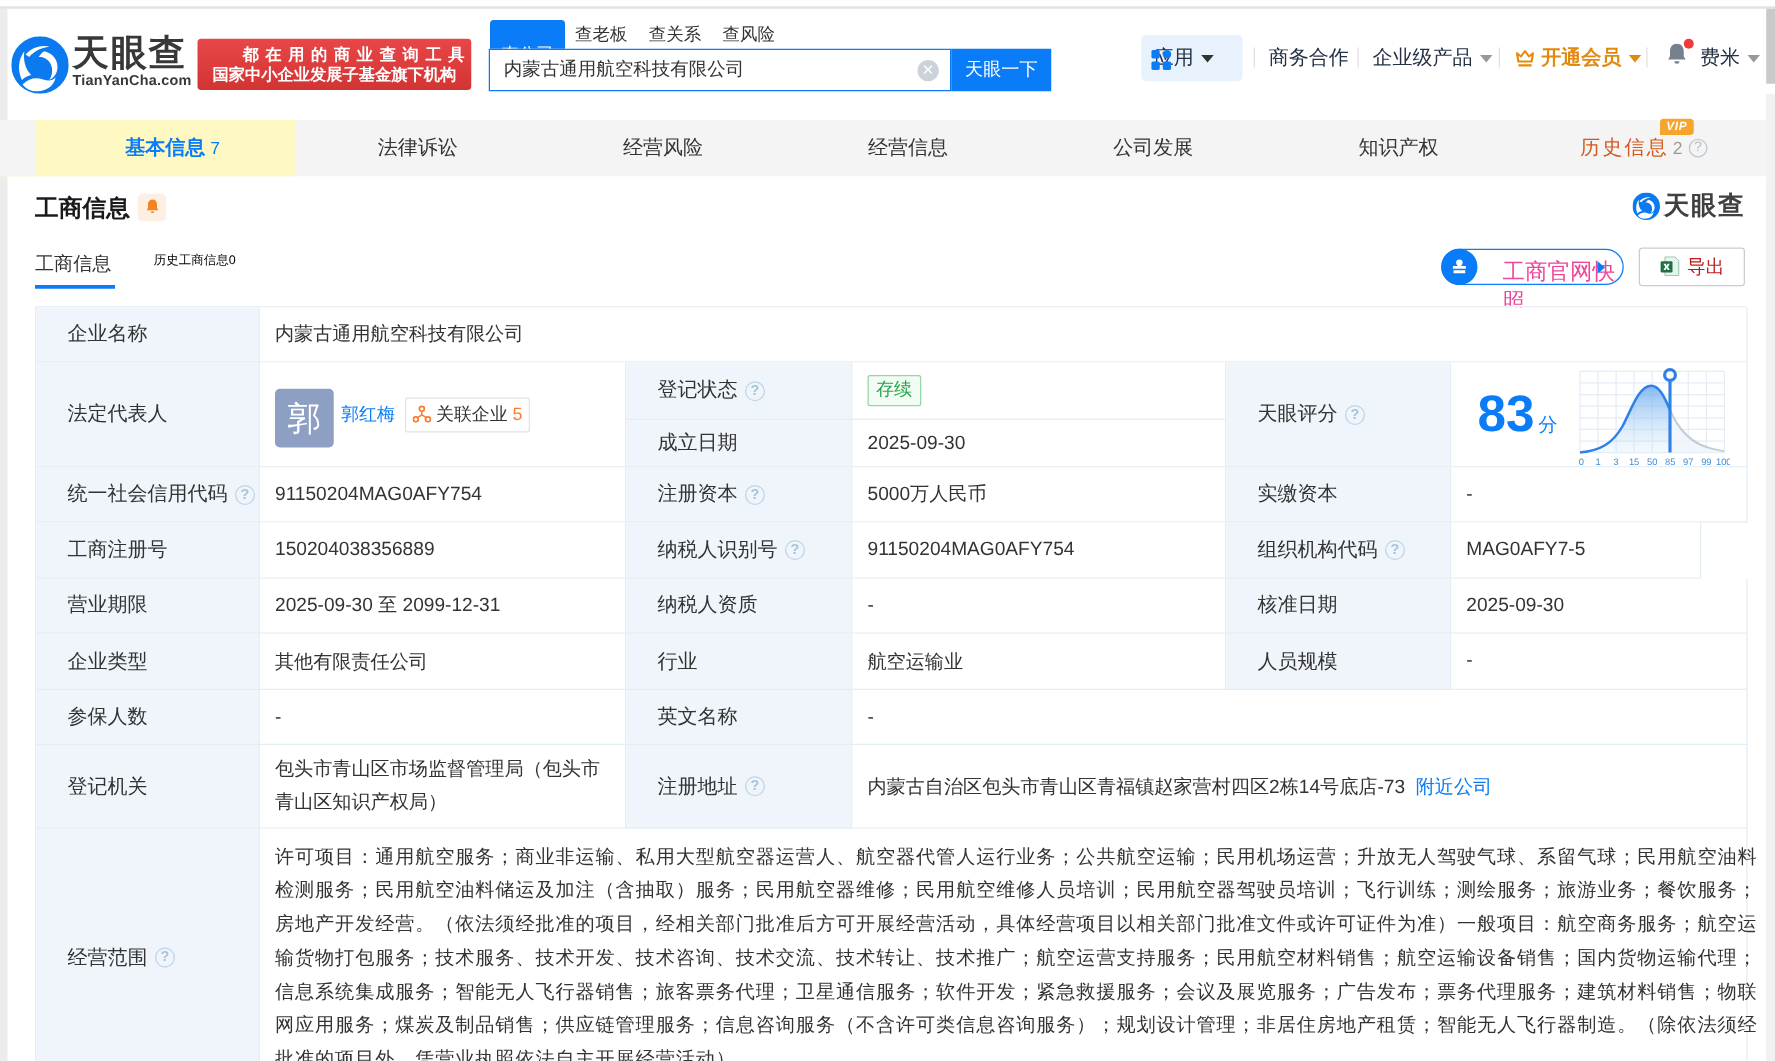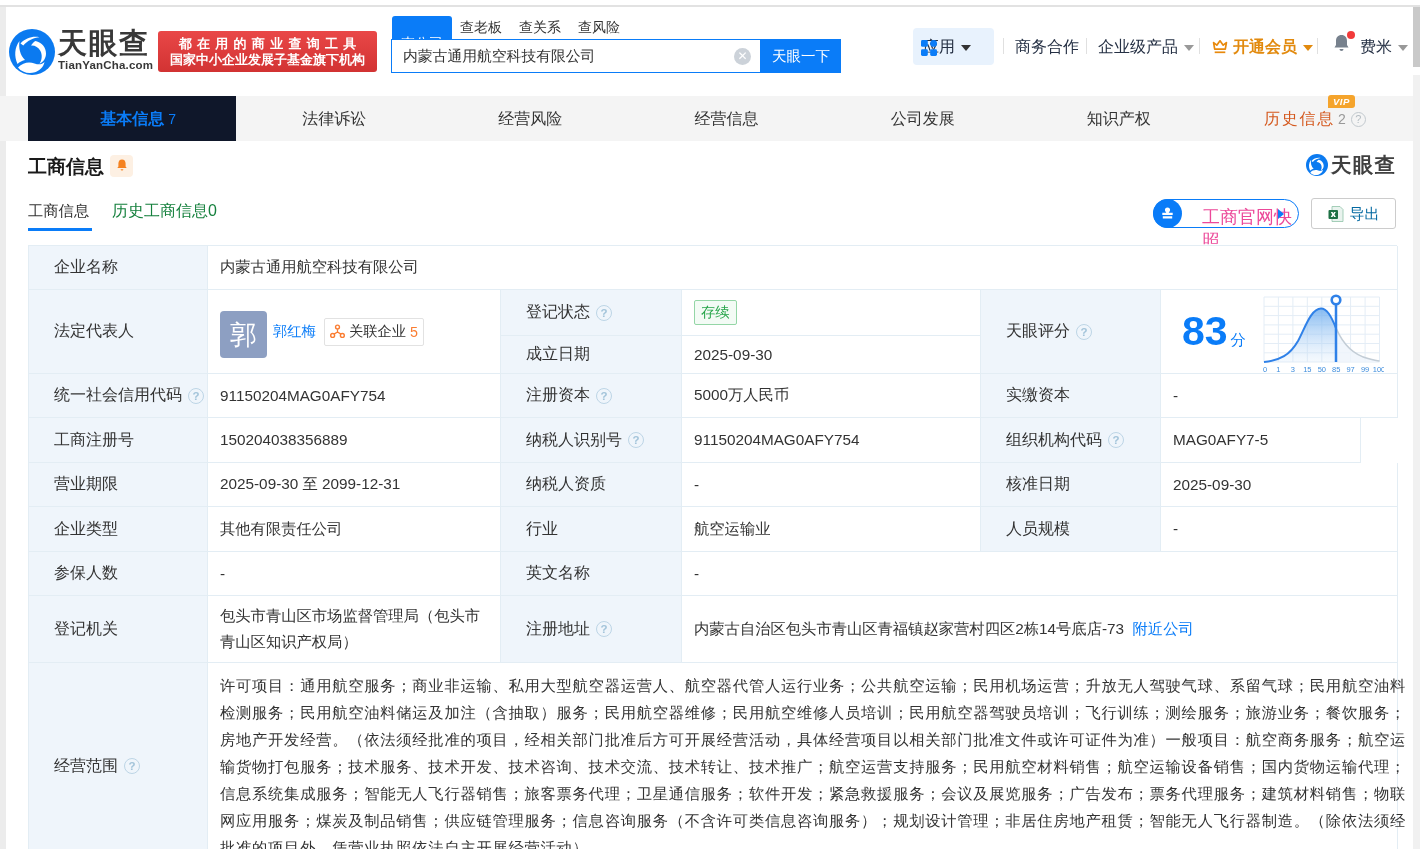--- a/index.html
+++ b/index.html
@@ -12,61 +12,61 @@
 #leftstrip { left:0; top:7px; width:6px; height:842px; background:#ececec; }
 #rightstrip { left:1413px; top:75px; width:7px; height:774px; background:#f1f1f1; }
 #scrollthumb { left:1413px; top:7px; width:7px; height:60px; background:#c9c9c9; }
 
 
 #hdr { left:6px; top:7px; width:1407px; height:89px; background:#fff; }
 
 #logotxt { left:58px; top:28px; font-size:29px; font-weight:bold; color:#383838; letter-spacing:1.5px; line-height:30px; }
 #logosub { left:58px; top:60px; font-size:11.5px; font-weight:bold; color:#383838; letter-spacing:0.2px; line-height:11px; }
 #redbox { left:158px; top:31px; width:219px; height:41px; background:linear-gradient(180deg,#e94747,#d23333); border-radius:3px; color:#fff; text-align:center; }
-#redbox .l1 { margin-top:5px; font-size:13px; font-weight:bold; letter-spacing:5.3px; line-height:15.5px; white-space:nowrap; text-indent:5.3px; }
+#redbox .l1 { margin-top:5px; font-size:13px; font-weight:bold; letter-spacing:5.3px; line-height:15.5px; white-space:nowrap; text-indent:5.3px;text-align:right; }
 #redbox .l2 { font-size:13px; font-weight:bold; letter-spacing:0; line-height:15.5px; white-space:nowrap; }
 
 #stabs { left:392px; top:16px; height:23px; }
 .stab { float:left; font-size:14px; color:#333; line-height:23px; margin-right:17px; }
 .stab.act { background:#0a7cf8; color:#fff; padding:16px 9px; margin-right:8px; border-radius:3px 3px 0 0; }
 #sinput { left:391px; top:39px; width:370px; height:34px; border:1px solid #0a7cf8; background:#fff; font-size:14.8px; color:#333; line-height:33px; padding-left:11px; }
 #sclear { left:734px; top:48px; width:17px; height:17px; border-radius:50%; background:#ccd2d9; color:#fff; font-size:12px; line-height:17px; text-align:center; }
 #sbtn { left:761px; top:39px; width:80px; height:34px; background:#0a7cf8; color:#fff; font-size:14.5px; text-align:center; line-height:34px; }
 
 #appbox { left:913px; top:28px; width:81px; height:37px; background:#e8f2fd; border-radius:4px; font-size:16px; color:#253044; line-height:37px; padding-left:10px; }
 .caret { display:inline-block; width:0; height:0; border-left:5px solid transparent; border-right:5px solid transparent; border-top:6px solid #333; vertical-align:middle; margin-left:6px; }
 .menuitem { top:36px; font-size:16px; color:#253044; line-height:21px; }
 .vsep { top:38px; width:1px; height:16px; background:#e0e0e0; }
 #vip { left:1233px; top:36px; font-size:16px; font-weight:bold; color:#e28a0e; line-height:21px; }
 #bell { left:1332px; top:33px; }
 #reddot { left:1347px; top:31px; width:8px; height:8px; border-radius:50%; background:#f23a3a; }
 
 
 #navbar { left:0; top:96px; width:1413px; height:45px; background:#f4f4f4; display:flex; }
 .ntab { flex:1; text-align:center; font-size:16px; color:#333; line-height:45px; position:relative; }
-.ntab.act { background:#0f172a; color:#0a7cf8; font-weight:bold;padding-left:40px; }
+.ntab.act { background:#fef9c3; color:#0a7cf8; font-weight:bold;padding-left:40px; }
 .ntab .cnt { font-size:14px; font-weight:normal; color:#0a7cf8; margin-left:4px; }
 #histtab { color:#d4581d; }
 #vipbadge { position:absolute; left:111px; top:-1px; width:27px; height:13px; background:#f5a42c; border-radius:3px 3px 3px 0; color:#fff; font-size:9.5px; font-weight:bold; font-style:italic; line-height:13px; text-align:center; letter-spacing:0.5px; }
 .qmark { display:inline-block; width:15px; height:15px; border:1px solid #c2c9ce; border-radius:50%; color:#b4bcc2; font-size:11px; line-height:13px; text-align:center; vertical-align:middle; margin-left:5px; font-weight:normal; }
 #histtab .cnt2 { font-size:14px; color:#999; margin-left:3px; font-weight:normal; }
 
 #navpatch { left:0; top:96px; width:28px; height:45px; background:#f4f4f4; }
 
 #sectitle { left:28px; top:154px; font-size:19px; font-weight:bold; color:#1a1a1a; }
 #bellchip { left:110px; top:155px; width:23px; height:22px; background:#fdf0e3; border-radius:4px; text-align:center; }
 #wmtxt { left:1331px; top:153px; font-size:20.5px; font-weight:bold; color:#404040; letter-spacing:1.2px; line-height:24px; }
 #subtab1 { left:28px; top:201px; font-size:15.3px; color:#333; }
-#subtab2 { left:112px; top:201px; font-size:16px; color:#15803d; }
+#subtab2 { left:123px; top:201px; font-size:10px; color:#000000; }
 #subline { left:28px; top:228px; width:64px; height:3px; background:#0a7cf8; }
 #snapbtn { left:1153px; top:199px; width:146px; height:29px; border:1px solid #0a7cf8; border-radius:15px; background:#fff; }
 #snapbtn .t { position:absolute; left:48px; top:5px; font-size:18px; color:#ec4899; }
 #snapbtn .arr { position:absolute; left:124px; top:9px; width:0; height:0; border-top:5px solid transparent; border-bottom:5px solid transparent; border-left:6px solid #0a7cf8; }
 #snapcircle { position:absolute; left:-1px; top:-1px; width:29px; height:29px; border-radius:50%; background:#0a7cf8; }
-#expbtn { left:1311px; top:198px; width:85px; height:31px; border:1px solid #ccc; border-radius:3px; background:#fff; font-size:15px; color:#0369a1; text-align:center; line-height:29px; }
+#expbtn { left:1311px; top:198px; width:85px; height:31px; border:1px solid #ccc; border-radius:3px; background:#fff; font-size:15px; color:#b91c1c; text-align:center; line-height:29px; }
 
 
 #tbl { left:28px; top:245px; width:1369px; height:604px; border-top:1px solid #e3edf4; border-left:1px solid #e3edf4; }
 .cell { position:absolute; border-right:1px solid #e3edf4; border-bottom:1px solid #e3edf4; display:flex; align-items:center; font-size:15.3px; color:#333; }
 .lbl { background:#eff5fb; padding-left:25px; font-size:16px; }
 .val { background:#fff; padding-left:12px; }
 .tq { width:16px; height:16px; border:1px solid #bdd5e6; border-radius:50%; color:#a3c4da; font-size:11.5px; line-height:14px; text-align:center; margin-left:6px; flex:none; font-weight:bold; }
 #avatar { width:47px; height:47px; background:#8d9fc2; border-radius:4px; color:#fff; font-size:27px; display:flex; align-items:center; justify-content:center; flex:none; }
 #gname { color:#0a7cf8; margin:0 8px 0 6px; font-size:14.3px; }
 #reltag { height:28px; border:1px solid #e2e2e2; border-radius:2px; display:flex; align-items:center; padding:0 5px; font-size:14.3px; }

